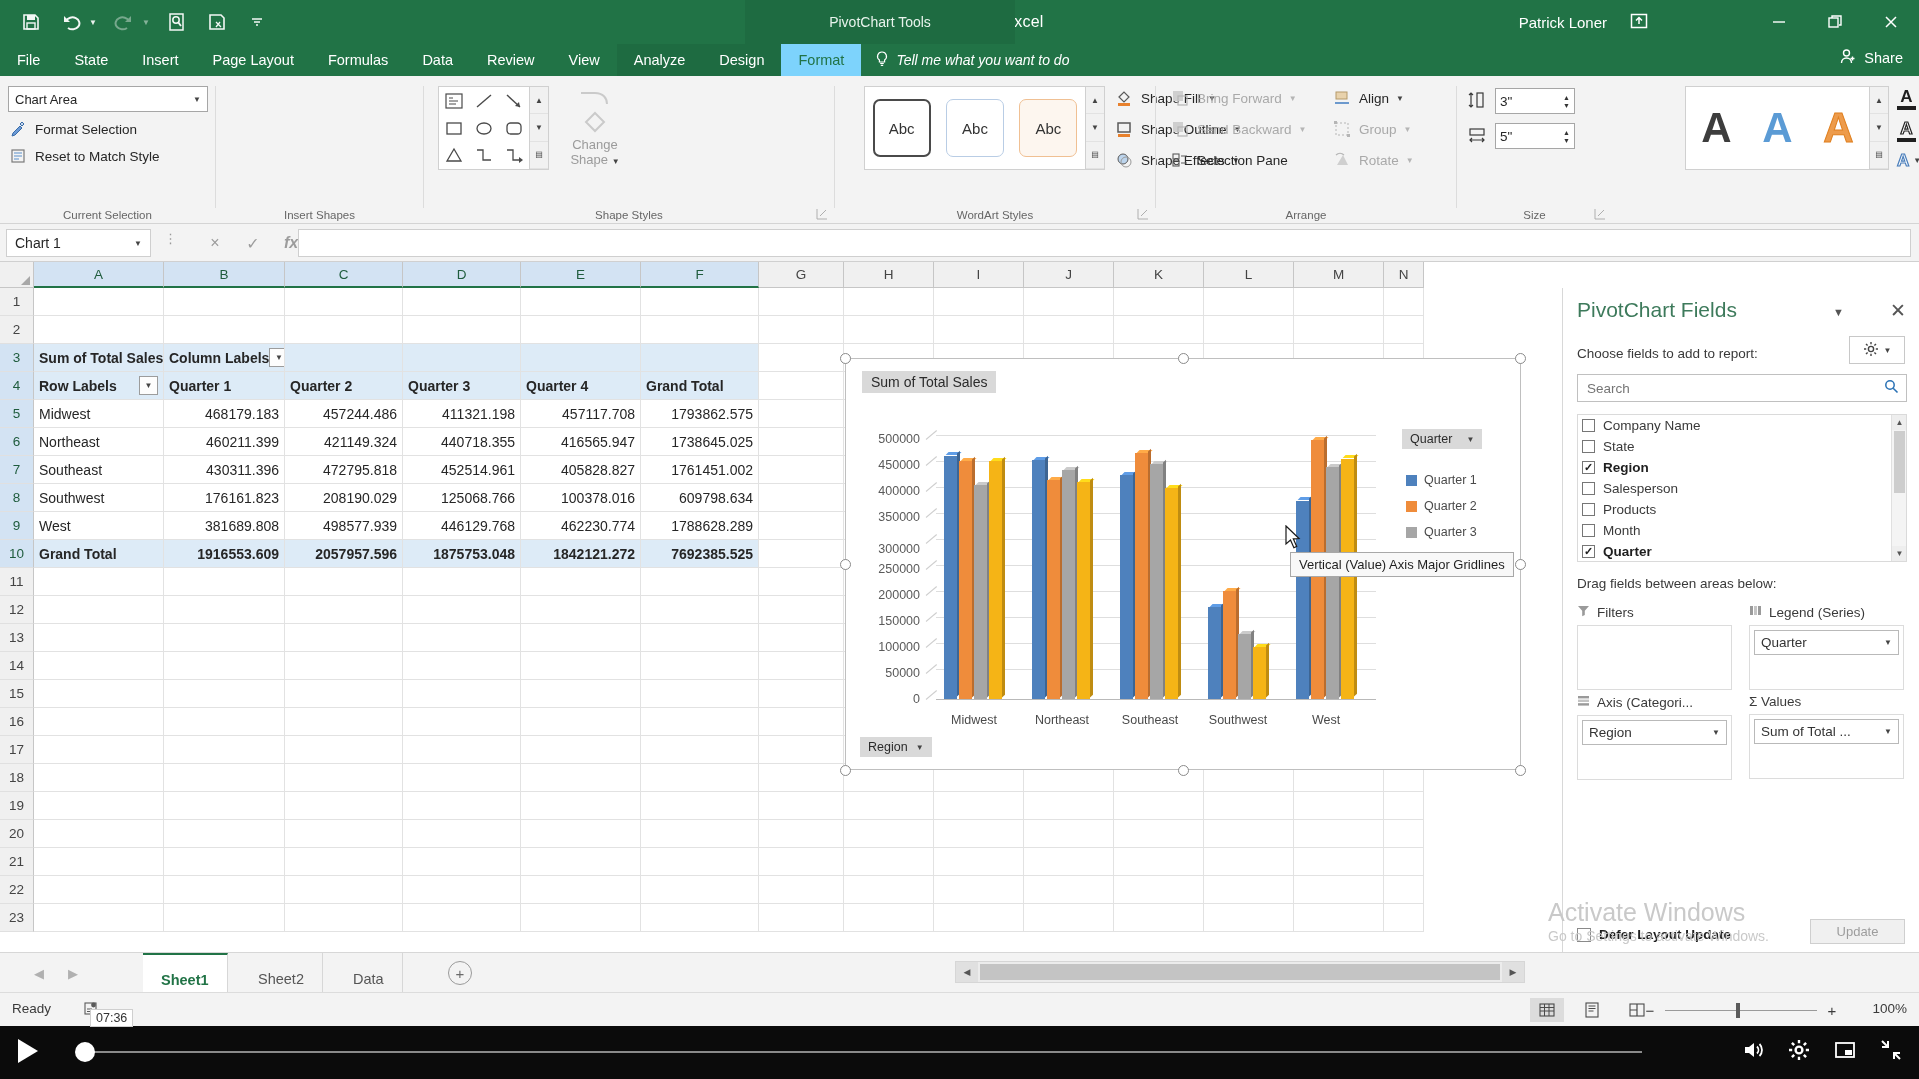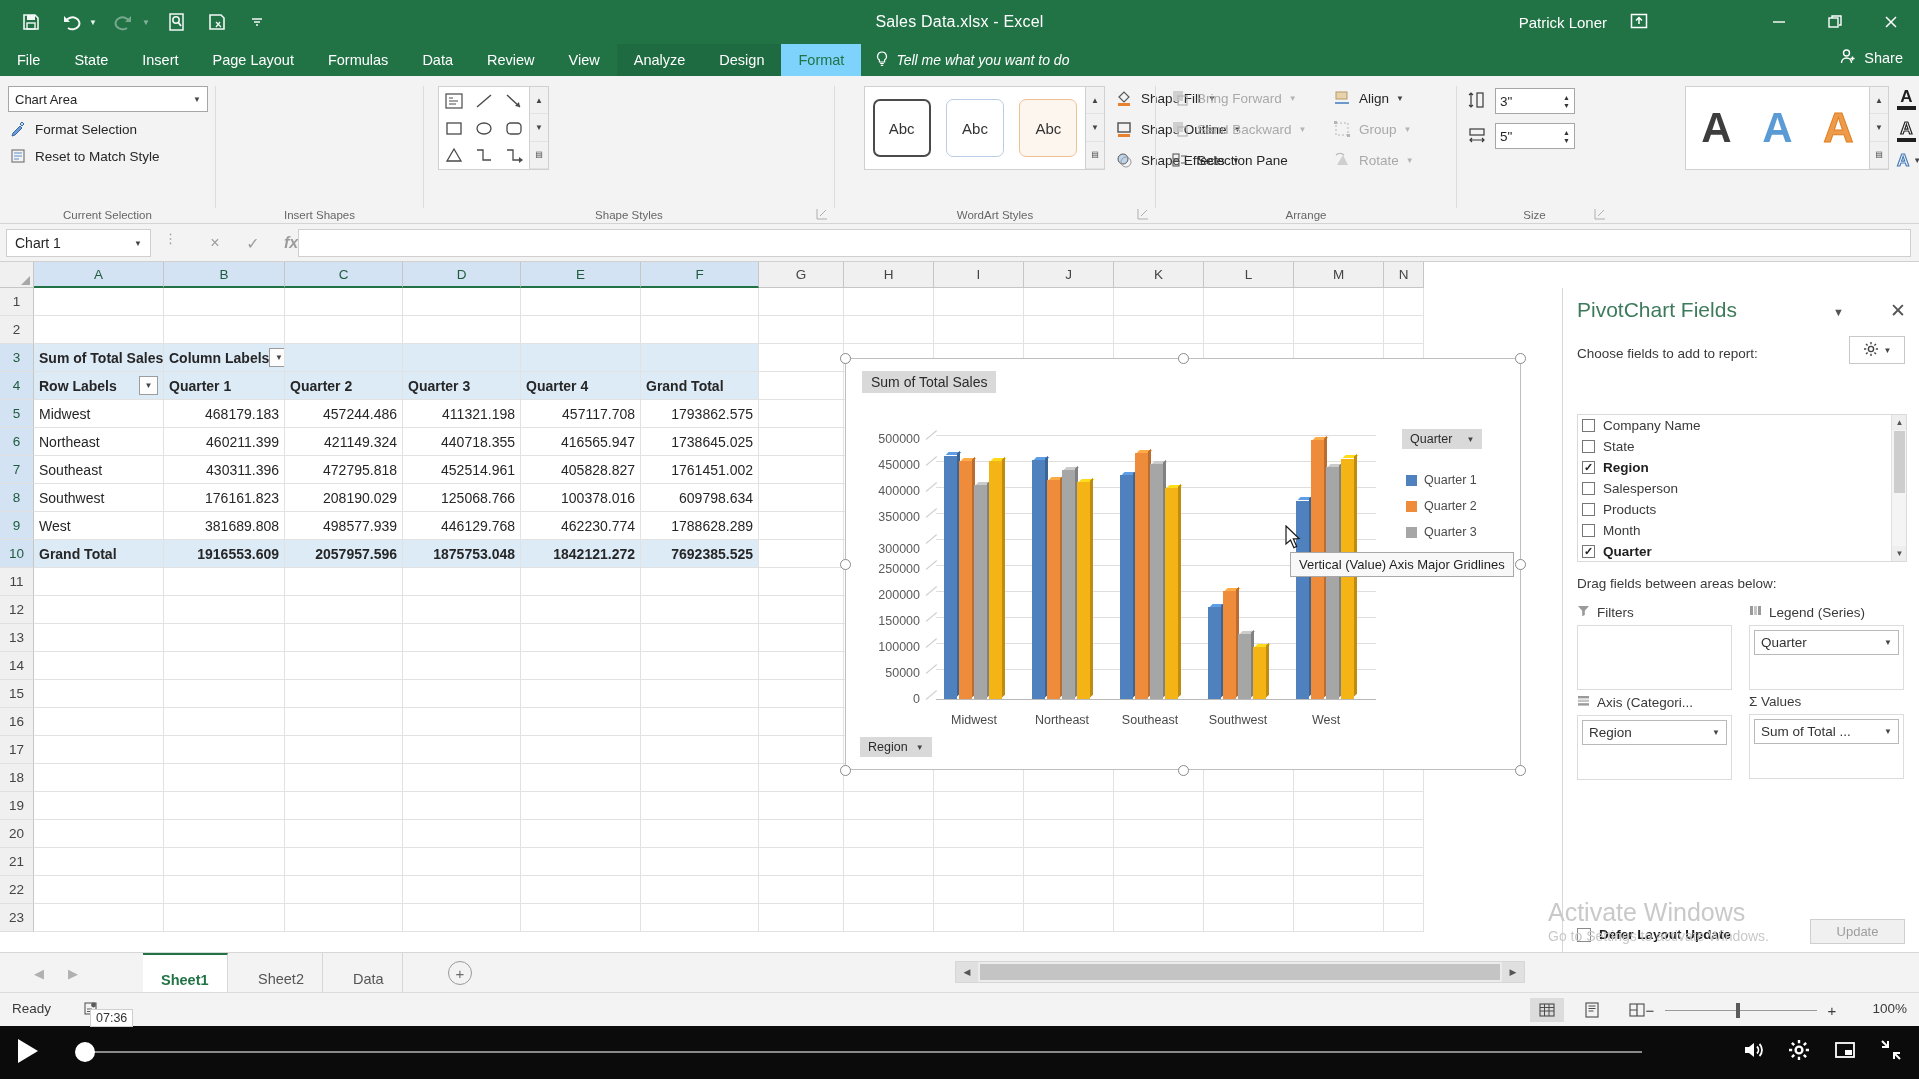--- a/index.html
+++ b/index.html
@@ -349,20 +349,21 @@
           <path d="M9 10l5 5M13 10l-4 5" stroke="#fff" stroke-width="1.3"></path>
         </svg>
     </div>
     <div class="qat-btn">
       <svg width="16" height="16" viewBox="0 0 16 16">
           <path d="M3 5h10M5 8h6M7 11h2" stroke="#fff" stroke-width="1.5"></path>
         </svg>
     </div>
   </div>
   <div id="doctitle">Sales Data.xlsx  -  Excel</div>
+  <div id="ctxbanner">PivotChart Tools</div>
   <div id="acct">
     <span>Patrick Loner</span>
     <span>
       <svg width="20" height="20" viewBox="0 0 20 20">
           <rect x="2.5" y="3.5" width="15" height="13" fill="none" stroke="#fff" stroke-width="1.5"></rect>
           <path d="M10 13V7M7 9.5l3-3 3 3" stroke="#fff" stroke-width="1.5" fill="none"></path>
         </svg>
     </span>
   </div>
   <div id="winbtns">
@@ -495,20 +496,27 @@
           <svg width="20" height="18">
             <path d="M3 4h6v10h6" fill="none" stroke="#4a4a4a" stroke-width="1.3"></path>
             <path d="M15 11l4 3-4 3z" fill="#4a4a4a"></path>
           </svg>
         </div>
     </div>
     <div id="shapescroll">
       <div class="ssbtn">▲</div>
       <div class="ssbtn">▼</div>
       <div class="ssbtn">▤</div>
+    </div>
+    <div id="changeshape">
+      <svg width="52" height="52" viewBox="0 0 52 52">
+          <path d="M12 7h14c8 0 12 5 12 11" fill="none" stroke="#cacaca" stroke-width="2"></path>
+          <path d="M26 27l9 9-9 9-9-9z" fill="none" stroke="#cacaca" stroke-width="2"></path>
+        </svg>
+      <div><span>Change Shape</span> <span class="mini-caret">▼</span></div>
     </div>
     <div class="gname">Insert Shapes</div>
   </div>
   <div class="rsep" style="left:423px"></div>
 
   <div class="rgroup" style="left:424px;width:410px">
     <div id="stylegal">
       <div class="abcbox abc1">Abc</div>
       <div class="abcbox abc2">Abc</div>
       <div class="abcbox abc3">Abc</div>
@@ -1316,20 +1324,27 @@
     <div id="paneclose">✕</div>
   </div>
   <div id="choose">Choose fields to add to report:</div>
   <div id="gearbtn">
     <span><svg width="16" height="16" viewBox="0 0 16 16">
           <circle cx="8" cy="8" r="2.6" fill="none" stroke="#444" stroke-width="1.4"></circle>
           <path d="M8 1v2.2M8 12.8V15M1 8h2.2M12.8 8H15M3 3l1.6 1.6M11.4 11.4L13 13M13 3l-1.6 1.6M4.6 11.4L3 13" stroke="#444" stroke-width="1.4"></path>
         </svg></span>
     <span class="mini-caret">▼</span>
   </div>
+  <div id="searchbox">
+    <input placeholder="Search" style="">
+    <span><svg width="15" height="15" viewBox="0 0 15 15">
+          <circle cx="6" cy="6" r="4.2" fill="none" stroke="#2a72b5" stroke-width="1.5"></circle>
+          <path d="M9.2 9.2L13.5 13.5" stroke="#2a72b5" stroke-width="1.6"></path>
+        </svg></span>
+  </div>
   <div id="fieldlist">
     <div class="fitem">
         <span class="cbx"></span>
         <span>Company Name</span>
       </div>
       <div class="fitem">
         <span class="cbx"></span>
         <span>State</span>
       </div>
       <div class="fitem on">

